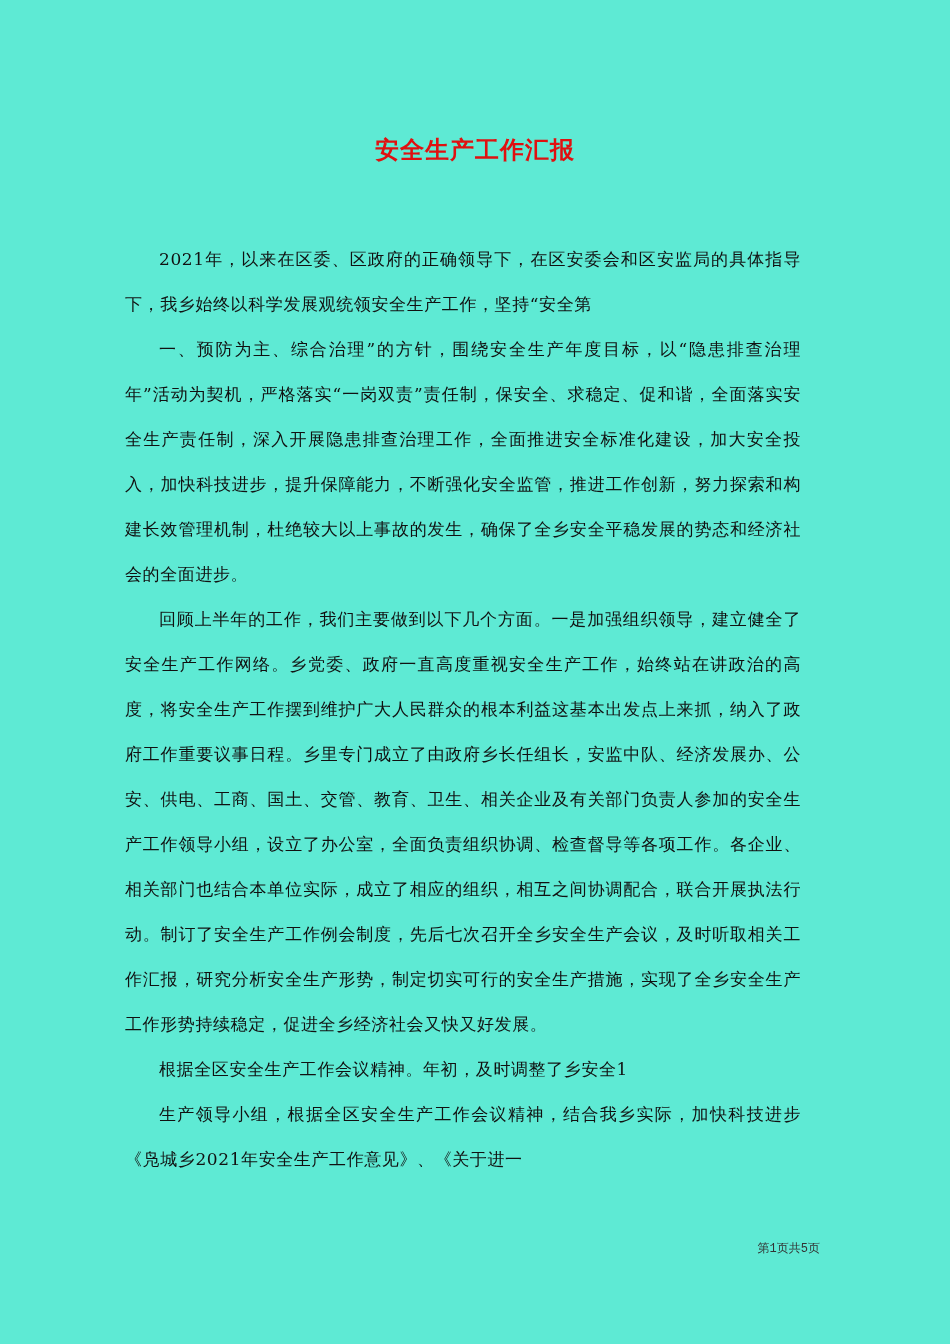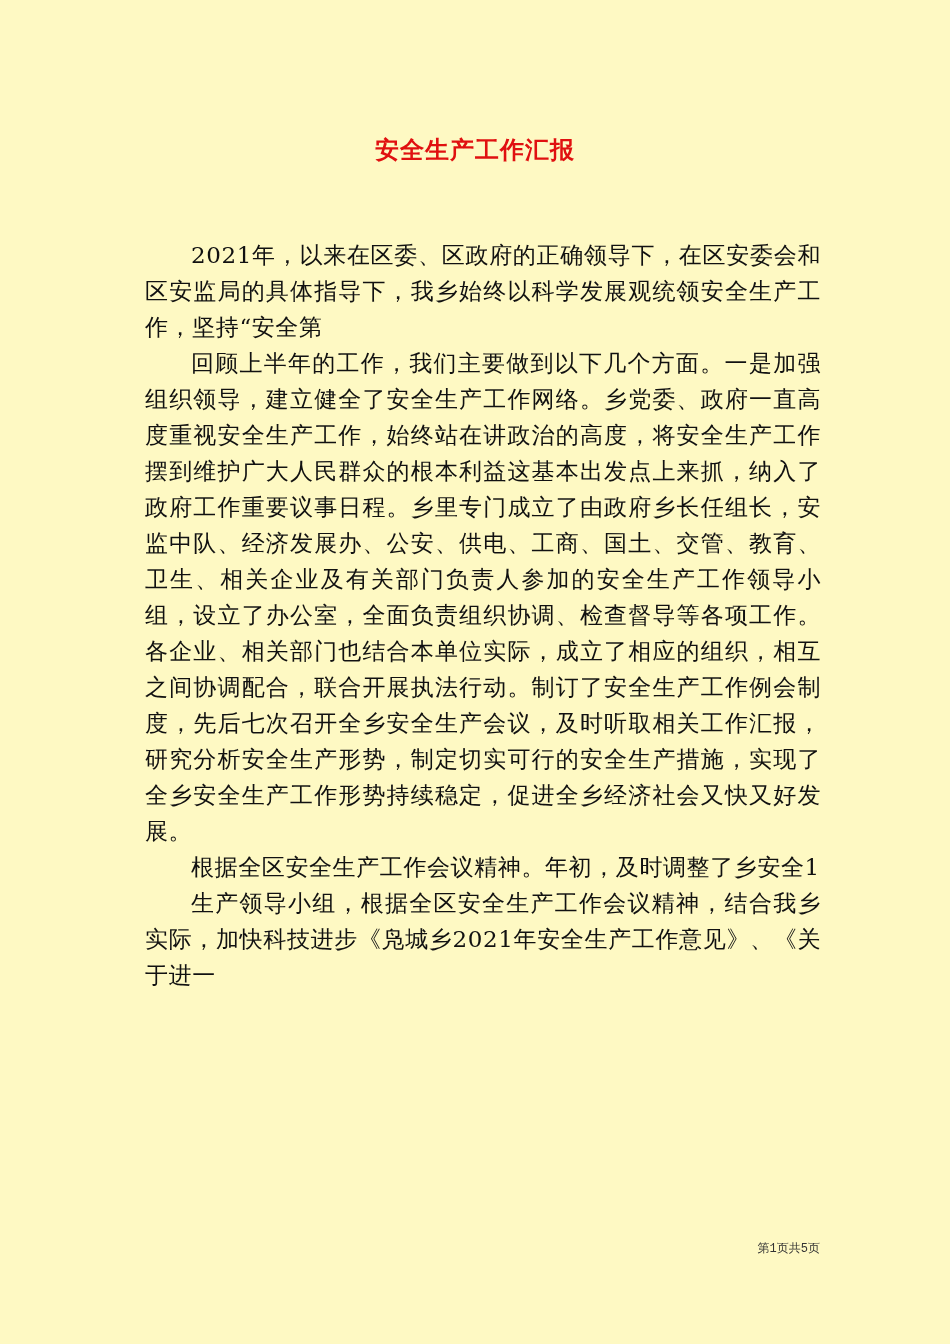--- a/index.html
+++ b/index.html
@@ -13,41 +13,41 @@
       position: relative;
       overflow: hidden;
       font-family: "DejaVu Serif", "Liberation Serif", serif;
       color: #111111;
     }
     .page {
       position: absolute;
       left: 0; top: 0;
       width: 950px;
       height: 1344px;
-      background: #fef9c3;
+      background: #5eead4;
     }
     .title {
       position: absolute;
       top: 132px;
       left: 0;
       width: 950px;
       text-align: center;
       font-family: "DejaVu Sans", "Liberation Sans", sans-serif;
       font-size: 24px;
       font-weight: bold;
       letter-spacing: 1px;
       line-height: 36px;
     }
     .body-text {
       position: absolute;
       top: 237px;
-      left: 145px;
+      left: 125px;
       width: 676px;
-      font-size: 23px;
-      line-height: 36px;
+      font-size: 17px;
+      line-height: 45px;
       letter-spacing: 0.6px;
     }
     .para {
       margin: 0;
       padding: 0;
       text-indent: 2em;
       text-align: justify;
       text-align-last: left;
       word-break: break-all;
     }
@@ -65,20 +65,21 @@
   </style>
 </head>
 <body>
 
 <div class="page">
 
   <div class="title" style="color: rgb(224, 16, 16);">安全生产工作汇报</div>
 
   <div class="body-text">
     <p class="para">2021年，以来在区委、区政府的正确领导下，在区安委会和区安监局的具体指导下，我乡始终以科学发展观统领安全生产工作，坚持“安全第</p>
+    <p class="para">一、预防为主、综合治理”的方针，围绕安全生产年度目标，以“隐患排查治理年”活动为契机，严格落实“一岗双责”责任制，保安全、求稳定、促和谐，全面落实安全生产责任制，深入开展隐患排查治理工作，全面推进安全标准化建设，加大安全投入，加快科技进步，提升保障能力，不断强化安全监管，推进工作创新，努力探索和构建长效管理机制，杜绝较大以上事故的发生，确保了全乡安全平稳发展的势态和经济社会的全面进步。</p>
     <p class="para">回顾上半年的工作，我们主要做到以下几个方面。一是加强组织领导，建立健全了安全生产工作网络。乡党委、政府一直高度重视安全生产工作，始终站在讲政治的高度，将安全生产工作摆到维护广大人民群众的根本利益这基本出发点上来抓，纳入了政府工作重要议事日程。乡里专门成立了由政府乡长任组长，安监中队、经济发展办、公安、供电、工商、国土、交管、教育、卫生、相关企业及有关部门负责人参加的安全生产工作领导小组，设立了办公室，全面负责组织协调、检查督导等各项工作。各企业、相关部门也结合本单位实际，成立了相应的组织，相互之间协调配合，联合开展执法行动。制订了安全生产工作例会制度，先后七次召开全乡安全生产会议，及时听取相关工作汇报，研究分析安全生产形势，制定切实可行的安全生产措施，实现了全乡安全生产工作形势持续稳定，促进全乡经济社会又快又好发展。</p>
     <p class="para">根据全区安全生产工作会议精神。年初，及时调整了乡安全1</p>
     <p class="para">生产领导小组，根据全区安全生产工作会议精神，结合我乡实际，加快科技进步《凫城乡2021年安全生产工作意见》、《关于进一</p>
   </div>
 
   <div class="footer">第1页共5页</div>
 
 </div>
 
 </body></html>

